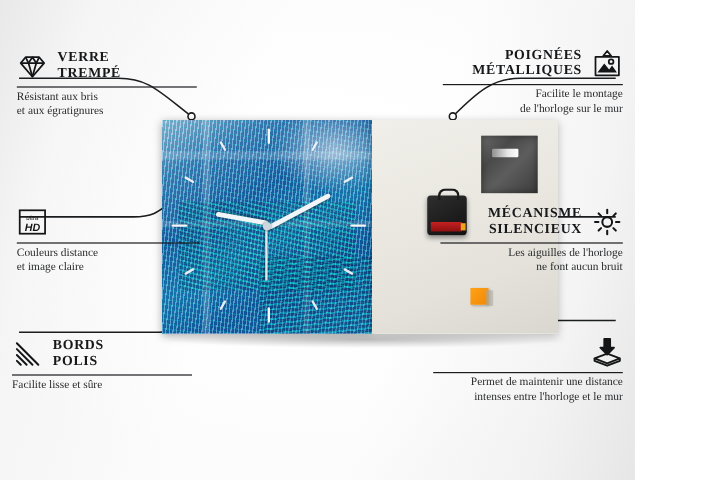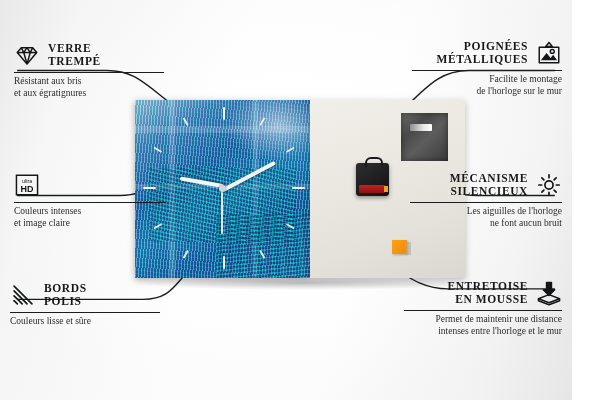--- a/index.html
+++ b/index.html
@@ -2,21 +2,21 @@
 <html><head>
 <meta charset="utf-8">
 <style>
   html,body{margin:0;padding:0;}
   body{
     width:600px;height:400px;overflow:hidden;
     font-family:"Liberation Serif",serif;
     background:#ffffff;
   }
   #stage{
-    position:relative;width:572px;height:400px;
+    position:relative;width:529px;height:400px;
     background:
       radial-gradient(ellipse 60% 55% at 50% 45%, #ffffff 0%, #fdfdfd 45%, #f2f2f2 78%, #e8e8e8 100%);
   }
   #stage:before{
     content:"";position:absolute;inset:0;
     background:linear-gradient(105deg,#e9e9e9 0%,#f7f7f7 12%,#ffffff 38%,#ffffff 62%,#f4f4f4 86%,#e6e6e6 100%);
     opacity:.85;
   }
 
   
@@ -82,21 +82,21 @@
   .callout.right{text-align:right;}
   .co-head{display:flex;align-items:center;gap:8px;}
   .callout.right .co-head{justify-content:flex-end;}
   .callout.left  .co-head{justify-content:flex-start;}
   .co-title{
     font-weight:bold;font-size:11.5px;line-height:13px;letter-spacing:.6px;
     color:#17181a;text-transform:uppercase;white-space:pre-line;
   }
   .rule{height:1.4px;background:#1b1c1e;margin:4px 0 3px;}
   .co-sub{font-size:9.5px;line-height:11.5px;color:#2a2b2d;white-space:pre-line;}
-  .icon{width:26px;height:26px;flex:0 0 26px;color:#141516;}
+  .icon{width:26px;height:26px;flex:0 0 26px;color:#141516;font-style:italic;}
   .icon svg{width:100%;height:100%;display:block;}
 
   #c-verre{left:14px;top:42px;width:150px;}
   #c-verre .rule{width:150px;}
   #c-impr{left:14px;top:172px;width:152px;}
   #c-impr .rule{width:152px;}
   #c-bords{left:10px;top:282px;width:150px;}
   #c-bords .rule{width:150px;}
   #c-poign{right:10px;top:40px;width:150px;}
   #c-poign .rule{width:150px;margin-left:auto;}
@@ -197,41 +197,41 @@
     <div class="co-head">
       <span class="icon">
         <svg viewBox="0 0 32 32">
           <rect x="3" y="4" width="26" height="24" fill="none" stroke="currentColor" stroke-width="1.8"></rect>
           <text x="16" y="14" text-anchor="middle" font-family="Liberation Sans, sans-serif" font-size="6.5" fill="currentColor">ultra</text>
           <text x="16" y="25" text-anchor="middle" font-family="Liberation Sans, sans-serif" font-size="11" font-weight="bold" fill="currentColor">HD</text>
         </svg>
       </span>
     </div>
     <div class="rule"></div>
-    <div class="co-sub">Couleurs intenses
+    <div class="co-sub">Couleurs distance
 et image claire</div>
   </div>
 
   <div class="callout left" id="c-bords">
     <div class="co-head">
       <span class="icon">
         <svg viewBox="0 0 32 32">
             <g stroke="currentColor" stroke-width="2" stroke-linecap="round">
           <path d="M5 5 L27 27"></path>
               <path d="M5 11 L21 27"></path>
               <path d="M5 17 L15 27"></path>
               <path d="M5 23 L9 27"></path>
         </g>
           </svg>
       </span>
       <span class="co-title">BORDS
 POLIS</span>
     </div>
     <div class="rule"></div>
-    <div class="co-sub">Couleurs lisse et sûre</div>
+    <div class="co-sub">Facilite lisse et sûre</div>
   </div>
 
   <div class="callout right" id="c-meca">
     <div class="co-head">
       <span class="co-title">MÉCANISME
 SILENCIEUX</span>
       <span class="icon">
         <svg viewBox="0 0 32 32">
             <g fill="none" stroke="currentColor" stroke-width="2.1" stroke-linecap="round" stroke-linejoin="round">
           <circle cx="16" cy="16" r="5"></circle>
@@ -267,22 +267,20 @@
           </svg>
       </span>
     </div>
     <div class="rule"></div>
     <div class="co-sub">Facilite le montage
 de l'horloge sur le mur</div>
   </div>
 
   <div class="callout right" id="c-entre">
     <div class="co-head">
-      <span class="co-title">ENTRETOISE
-EN MOUSSE</span>
       <span class="icon">
         <svg viewBox="0 0 32 32">
             <g fill="none" stroke="currentColor" stroke-width="1.9" stroke-linejoin="round">
           <path d="M13 3 H19 V12 H23 L16 19 L9 12 H13 Z" fill="currentColor"></path>
           <path d="M16 18 L29 23 L16 28 L3 23 Z"></path>
           <path d="M3 23 V25.5 L16 30.5 L29 25.5 V23"></path>
         </g>
           </svg>
       </span>
     </div>

